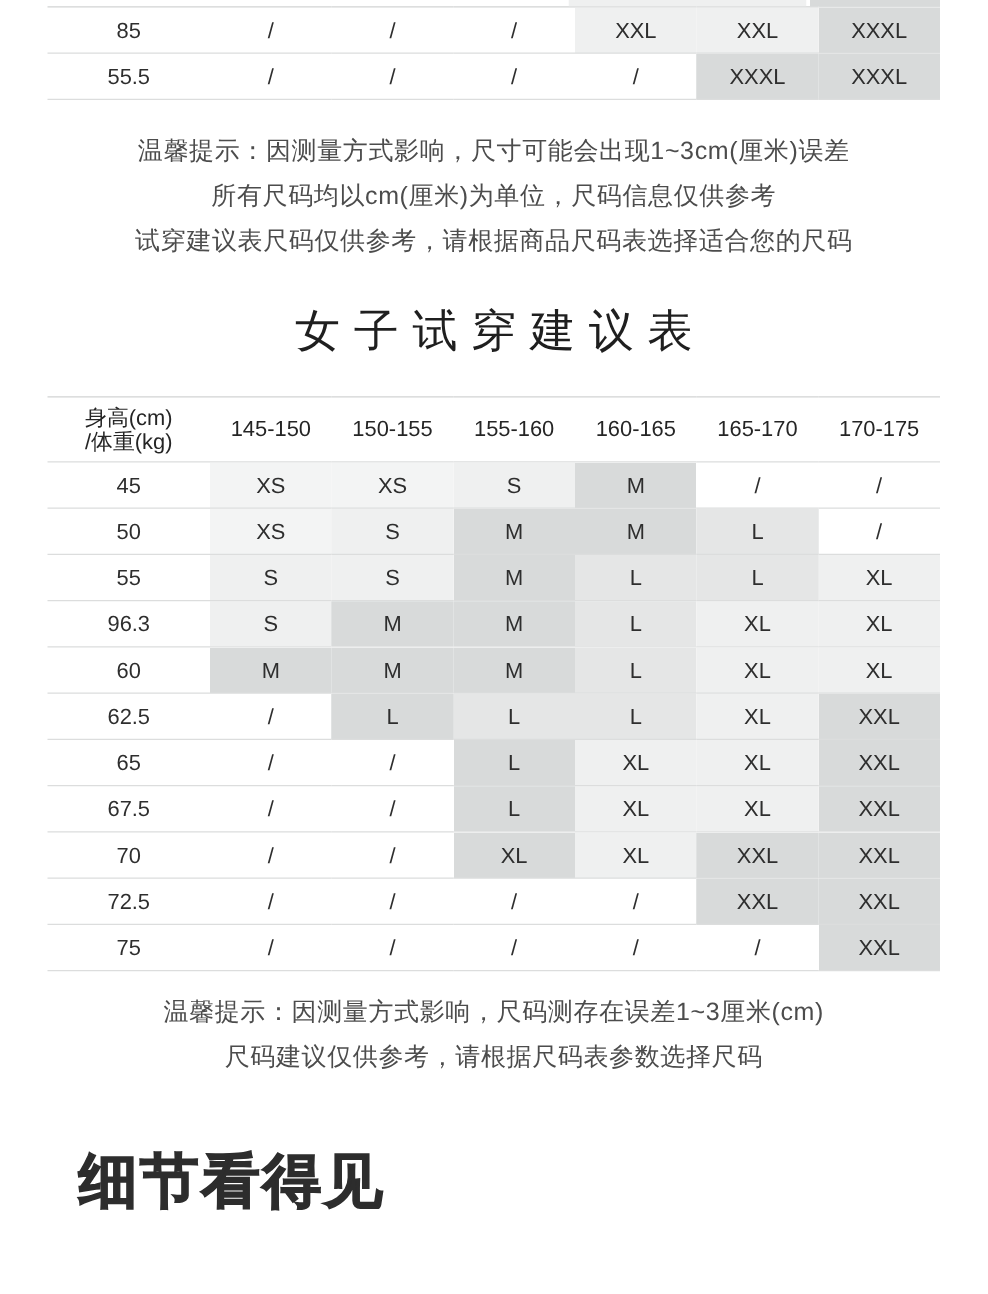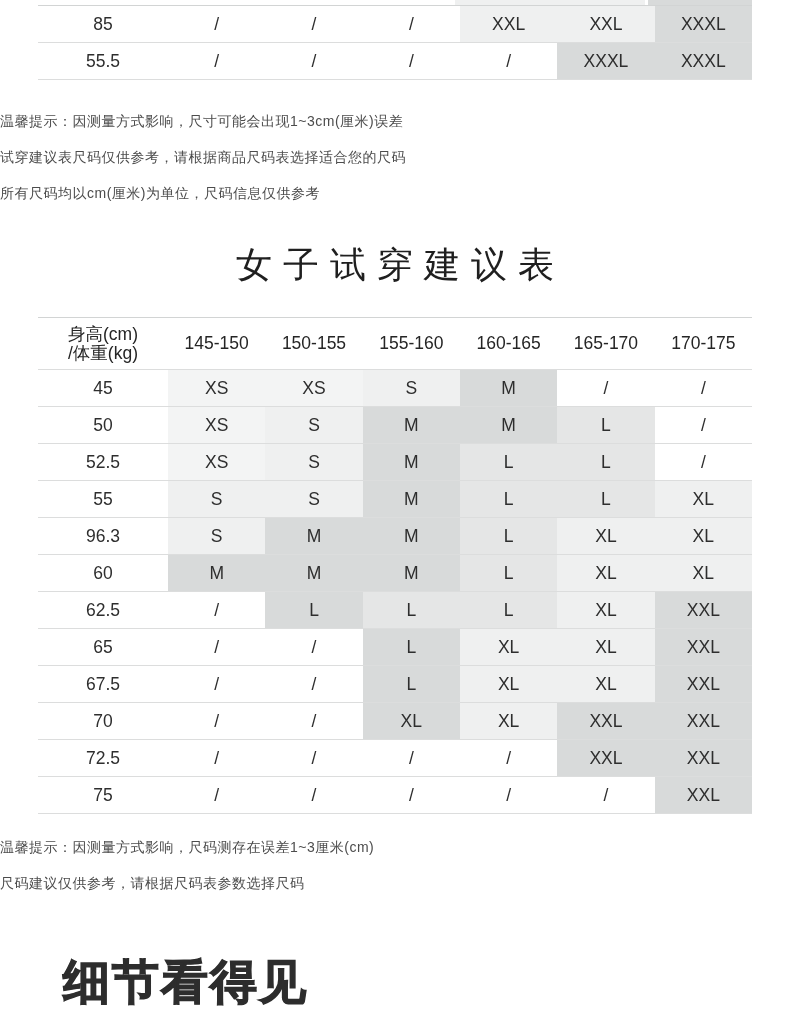--- a/index.html
+++ b/index.html
@@ -35,21 +35,22 @@
   .sizes thead tr { height: 52px; }
   .sizes thead th { font-weight: 500; color: #252525; }
   .corner { font-size: 14.5px; line-height: 18.5px; font-weight: 500; color: #2a2a2a; }
 
   
   .remnant { position: relative; height: 5px; width: 714px; margin-left: 38px; }
   .remnant .seg { position: absolute; top: 0; height: 5px; }
 
   
   .notes {
-    font-size: 14px;
+    text-align: center;
+    font-size: 20px;
     line-height: 36px;
     color: #4c4c4c;
     letter-spacing: 0.5px;
   }
   .notes-top { margin-top: 23px; }
   .notes-bottom { margin-top: 15px; }
 
   
   .fit-title {
     margin: 30px 0 27px 0;
@@ -106,22 +107,22 @@
           <td>/</td>
           <td>/</td>
           <td style="background: rgb(216, 218, 218);">XXXL</td>
           <td style="background: rgb(216, 218, 218);">XXXL</td>
         </tr>
       </tbody>
     </table>
 
   <div class="notes notes-top" id="notes-top">
       <div>温馨提示：因测量方式影响，尺寸可能会出现1~3cm(厘米)误差</div>
+      <div>所有尺码均以cm(厘米)为单位，尺码信息仅供参考</div>
       <div>试穿建议表尺码仅供参考，请根据商品尺码表选择适合您的尺码</div>
-      <div>所有尺码均以cm(厘米)为单位，尺码信息仅供参考</div>
     </div>
 
   <div class="fit-title">女子试穿建议表</div>
 
   <table class="sizes" id="fit-table">
       <colgroup>
         <col style="width: 130px;">
         <col>
         <col>
         <col>
@@ -156,29 +157,20 @@
         <tr>
           <th>50</th>
           <td style="background: rgb(243, 244, 244);">XS</td>
           <td style="background: rgb(239, 240, 240);">S</td>
           <td style="background: rgb(216, 218, 218);">M</td>
           <td style="background: rgb(216, 218, 218);">M</td>
           <td style="background: rgb(229, 230, 230);">L</td>
           <td>/</td>
         </tr>
         <tr>
-          <th>52.5</th>
-          <td style="background: rgb(243, 244, 244);">XS</td>
-          <td style="background: rgb(239, 240, 240);">S</td>
-          <td style="background: rgb(216, 218, 218);">M</td>
-          <td style="background: rgb(229, 230, 230);">L</td>
-          <td style="background: rgb(229, 230, 230);">L</td>
-          <td>/</td>
-        </tr>
-        <tr>
           <th>55</th>
           <td style="background: rgb(239, 240, 240);">S</td>
           <td style="background: rgb(239, 240, 240);">S</td>
           <td style="background: rgb(216, 218, 218);">M</td>
           <td style="background: rgb(229, 230, 230);">L</td>
           <td style="background: rgb(229, 230, 230);">L</td>
           <td style="background: rgb(239, 240, 240);">XL</td>
         </tr>
         <tr>
           <th>96.3</th>

